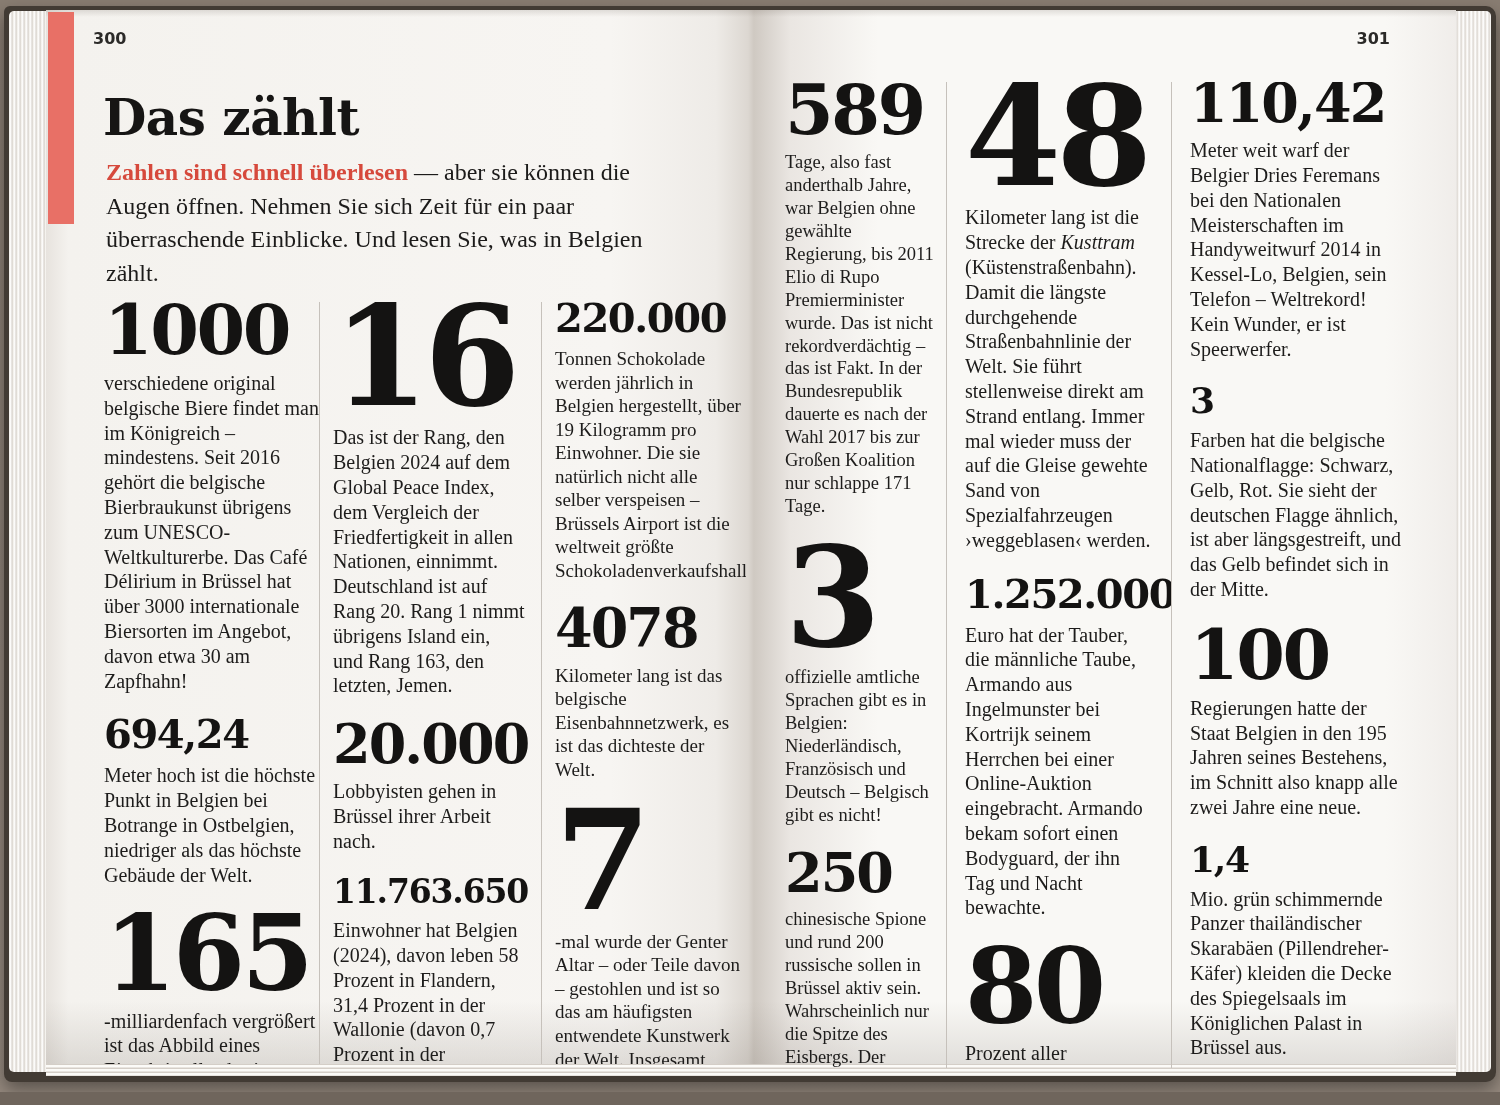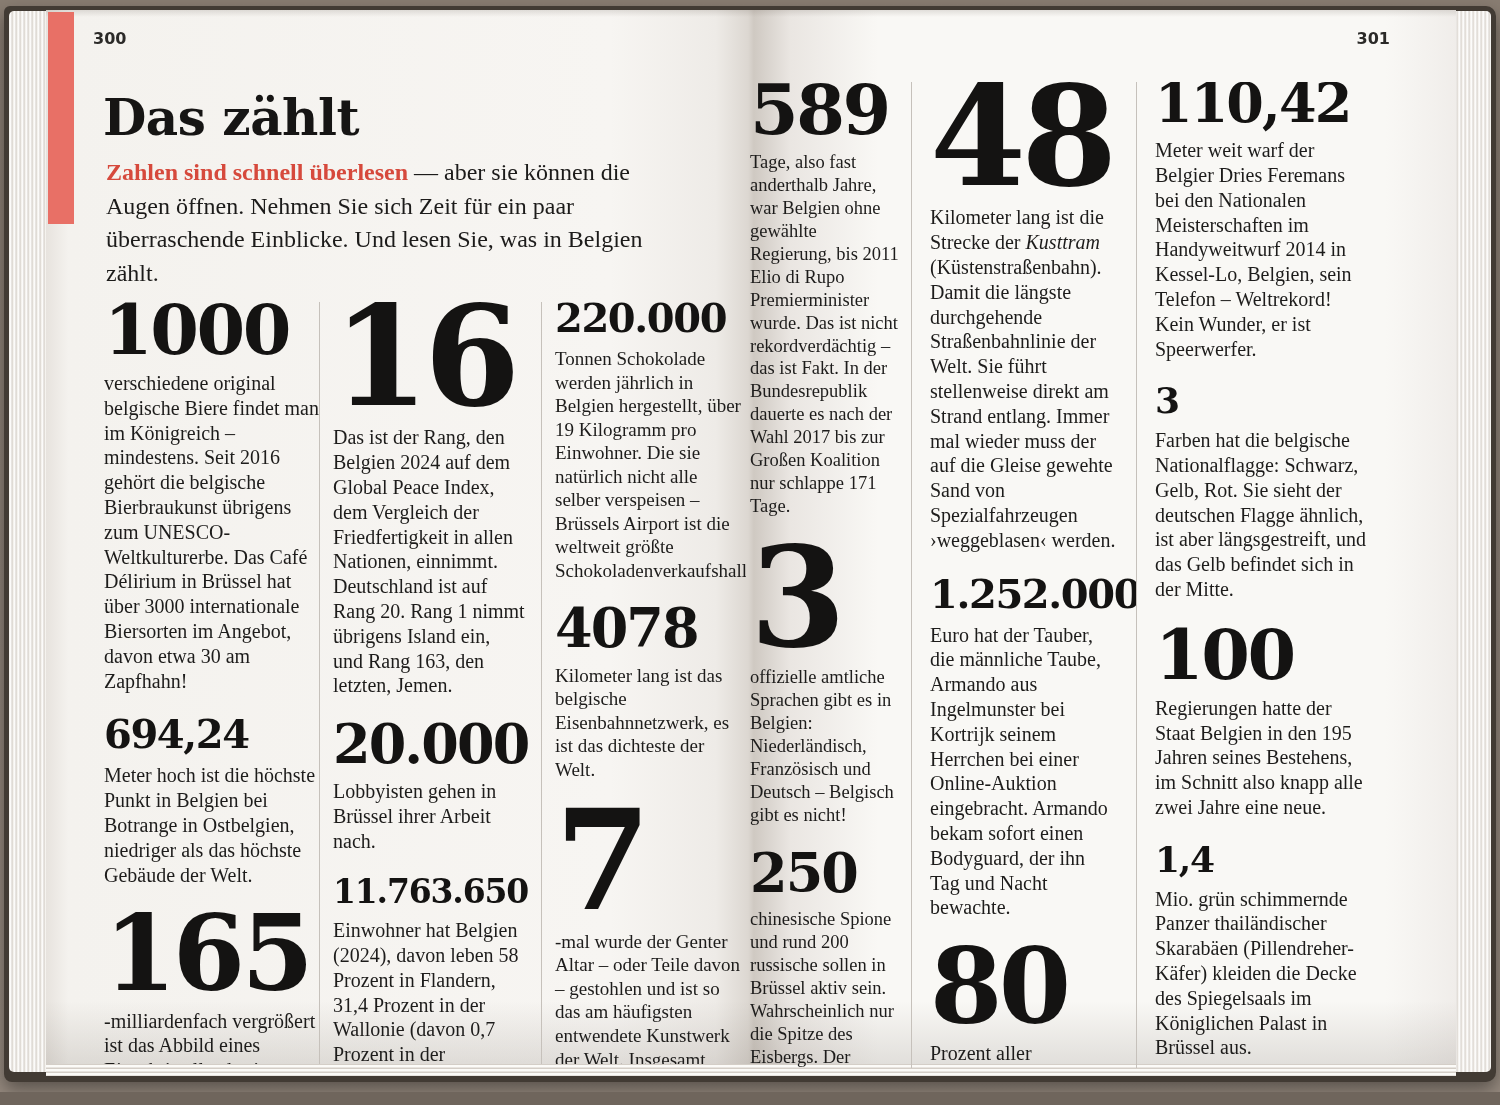--- a/index.html
+++ b/index.html
@@ -25,21 +25,21 @@
   .pagenum{position:absolute;font-family:"DejaVu Sans",sans-serif;font-weight:bold;font-size:16px;color:#2b2a28;}
   #pn-left{left:93px;top:29px;}
   #pn-right{right:110px;top:29px;}
   .title{position:absolute;left:103px;top:88px;font-family:"DejaVu Serif",serif;font-weight:bold;
          font-size:50px;letter-spacing:-.5px;color:#161514;}
   .intro{position:absolute;left:106px;top:156px;width:586px;font-size:24px;line-height:1.4;color:#1c1b1a;}
   .intro b{color:#d6493c;}
   
   .stats{position:absolute;display:grid;}
   #left-stats{left:104px;top:302px;width:642px;height:762px;grid-template-columns:216px 222px 204px;}
-  #right-stats{left:750px;top:82px;width:622px;height:986px;grid-template-columns:162px 225px 235px;}
+  #right-stats{left:785px;top:82px;width:622px;height:986px;grid-template-columns:162px 225px 235px;}
   .col{overflow:hidden;box-sizing:border-box;}
   #left-stats .col:nth-child(1){padding-right:0;border-right:1.5px solid #c6c1bb;}
   #left-stats .col:nth-child(2){padding:0 16px 0 13px;border-right:1.5px solid #c6c1bb;}
   #left-stats .col:nth-child(3){padding-left:13px;}
   #right-stats .col:nth-child(1){padding-right:12px;border-right:1.5px solid #c6c1bb;}
   #right-stats .col:nth-child(2){padding:0 18px;border-right:1.5px solid #c6c1bb;}
   #right-stats .col:nth-child(3){padding-left:18px;}
   .stat-item{margin-bottom:25px;}
   .stat-number{font-family:"DejaVu Serif",serif;font-weight:bold;line-height:.8;
          letter-spacing:-.035em;margin-bottom:13px;color:#141312;}

